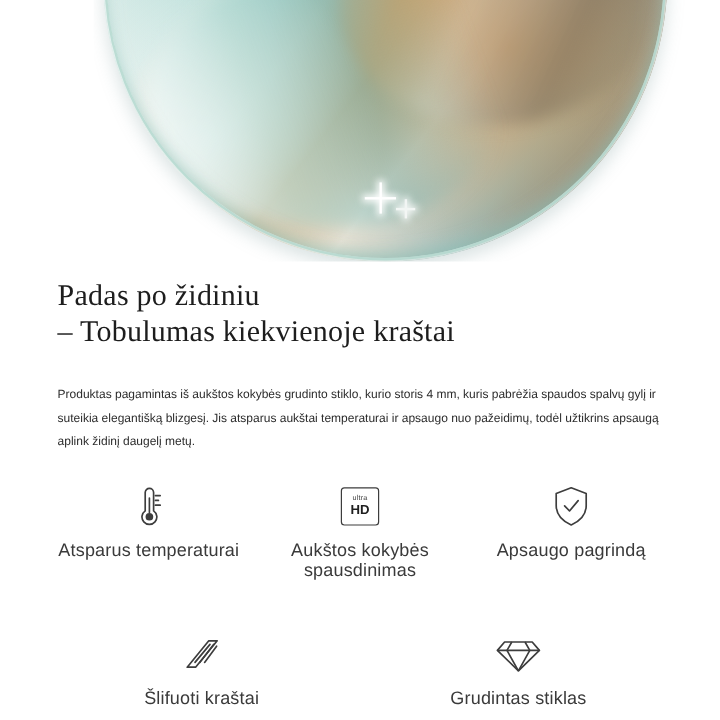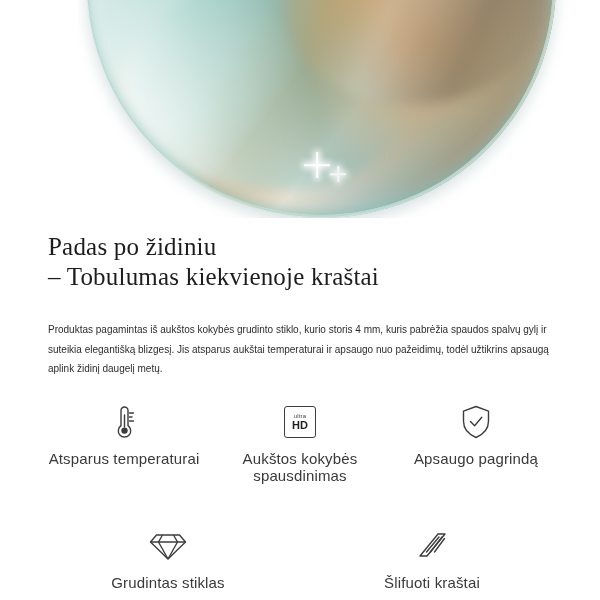--- a/index.html
+++ b/index.html
@@ -258,40 +258,40 @@
       </div>
 
     </div>
 
     <div class="row-gap"></div>
 
     <div class="feature-row">
 
       <div class="feature">
         <div class="feature-icon">
+          <svg width="36" height="32" viewBox="0 0 36 32" fill="none" stroke="#3d3d3d" stroke-width="1.4" stroke-linecap="round" stroke-linejoin="round">
+            <path d="M6 26 L24 4 L31 4 L13 26 Z"></path>
+            <line x1="12.5" y1="22" x2="25" y2="7"></line>
+            <line x1="16.5" y1="22" x2="28" y2="7"></line>
+            <line x1="20.5" y1="22" x2="30.5" y2="8.5"></line>
+          </svg>
+        </div>
+        <div class="feature-label">Šlifuoti kraštai</div>
+      </div>
+
+      <div class="feature">
+        <div class="feature-icon">
           <svg width="38" height="32" viewBox="0 0 38 32" fill="none" stroke="#3d3d3d" stroke-width="1.4" stroke-linejoin="round">
             <path d="M7.5 5h23l6 7-17.5 17L1.5 12l6-7z"></path>
             <path d="M1.5 12h35"></path>
             <path d="M13.5 5 9.5 12l9.5 17"></path>
             <path d="M24.5 5l4 7-9.5 17"></path>
           </svg>
         </div>
         <div class="feature-label">Grudintas stiklas</div>
       </div>
 
-      <div class="feature">
-        <div class="feature-icon">
-          <svg width="36" height="32" viewBox="0 0 36 32" fill="none" stroke="#3d3d3d" stroke-width="1.4" stroke-linecap="round" stroke-linejoin="round">
-            <path d="M6 26 L24 4 L31 4 L13 26 Z"></path>
-            <line x1="12.5" y1="22" x2="25" y2="7"></line>
-            <line x1="16.5" y1="22" x2="28" y2="7"></line>
-            <line x1="20.5" y1="22" x2="30.5" y2="8.5"></line>
-          </svg>
-        </div>
-        <div class="feature-label">Šlifuoti kraštai</div>
-      </div>
-
 
     </div>
 
   </div>
 
 </div>
 
 </body></html>

